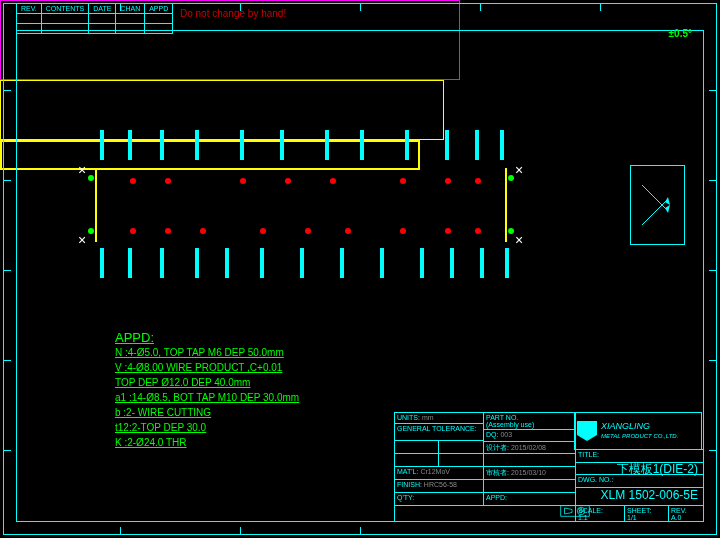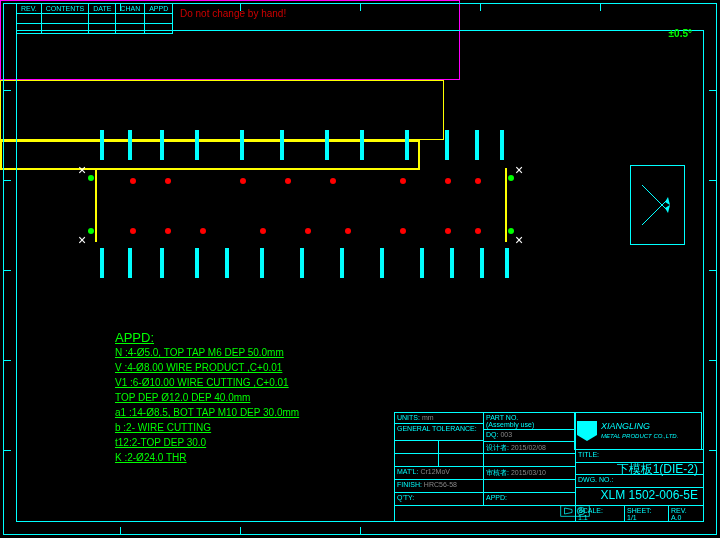--- a/index.html
+++ b/index.html
@@ -160,21 +160,20 @@
 
 <div class="cross" style="left:78px;top:162px">×</div>
 <div class="cross" style="left:515px;top:162px">×</div>
 <div class="cross" style="left:78px;top:232px">×</div>
 <div class="cross" style="left:515px;top:232px">×</div>
 
 <div class="notes">
   <div class="notes-title">APPD:</div>
   <div>N :4-Ø5.0, TOP TAP M6 DEP 50.0mm</div>
   <div>V :4-Ø8.00 WIRE PRODUCT ,C+0.01</div>
-  <div>V1 :6-Ø10.00 WIRE CUTTING ,C+0.01</div>
   <div>  TOP DEP Ø12.0 DEP 40.0mm</div>
   <div>a1 :14-Ø8.5, BOT TAP M10 DEP 30.0mm</div>
   <div>b  :2- WIRE CUTTING</div>
   <div>t12:2-TOP DEP 30.0</div>
   <div>K :2-Ø24.0 THR</div>
 </div>
 
 <div class="title-block">
 
   <div class="tb-cell" style="left:0;top:0;width:90px;height:12px"><span>UNITS:</span> <span class="tb-val">mm</span></div>

